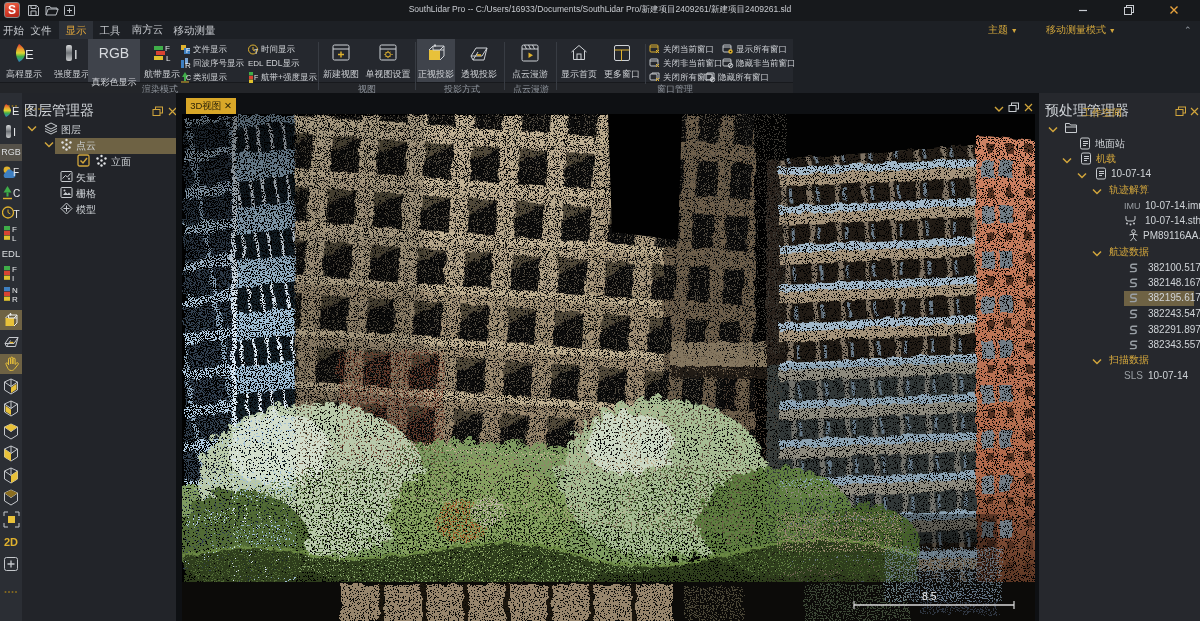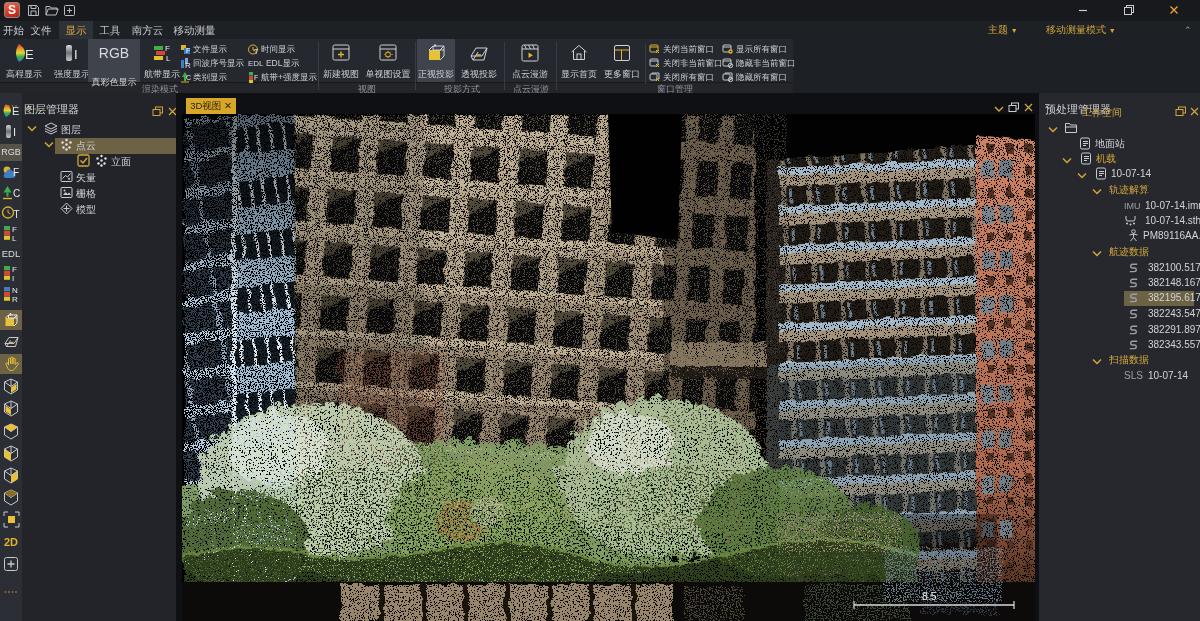--- a/index.html
+++ b/index.html
@@ -27,21 +27,21 @@
 .bigbtn.hl{background:#3f434b;}
 .smallbtn{position:absolute;height:14px;line-height:14px;font-size:8.5px;color:#cdd0d4;white-space:nowrap;}
 .smallbtn svg{vertical-align:-3px;margin-right:2px;}
 
 #lstrip{position:absolute;left:0;top:93px;width:22px;height:528px;background:#2b2e34;}
 #lpanel{position:absolute;left:22px;top:93px;width:154px;height:528px;background:#222429;}
 #rpanel{position:absolute;left:1039px;top:93px;width:161px;height:528px;background:#26282d;}
 #centerbg{position:absolute;left:176px;top:93px;width:863px;height:528px;background:#0e1013;}
 #tab3d{position:absolute;left:186px;top:98px;width:50px;height:16px;background:#d9a728;color:#2e2508;font-size:9.5px;line-height:16px;text-align:center;}
 #viewport{position:absolute;left:182px;top:114px;width:853px;height:507px;background:#000;overflow:hidden;}
-.phtitle{font-size:11px;color:#cfd3d7;}
+.phtitle{font-size:14px;color:#cfd3d7;}
 .tree{position:absolute;font-size:10px;color:#d0d4d8;}
 .trow{position:absolute;height:16px;line-height:16px;white-space:nowrap;}
 .yel{color:#d2a63c;}
 .khaki{background:#6e6244;}
 .stripico{position:absolute;left:0;width:22px;height:20px;text-align:center;}
 </style></head>
 <body>
 <div id="app">
 
 <div id="titlebar">
@@ -57,38 +57,39 @@
           <path d="M1 11V2.5h4l1 1.5h6v2"></path>
           <path d="M1 11l2.2-6h10l-2.2 6z"></path>
         </svg>
       </div>
  <div class="tbico" style="left:63px">
         <svg width="13" height="13" viewBox="0 0 13 13" fill="none" stroke="#b8bcc1" stroke-width="1">
           <rect x="1.5" y="1.5" width="10" height="10" rx="1"></rect>
           <path d="M6.5 4v5M4 6.5h5"></path>
         </svg>
       </div>
+ <div id="title-text">SouthLidar Pro -- C:/Users/16933/Documents/SouthLidar Pro/新建项目2409261/新建项目2409261.sld</div>
  <div class="winbtn" style="left:1076px"><svg width="14" height="14" viewBox="0 0 14 14">
           <path d="M3 7.5h8" stroke="#c9ccd1" stroke-width="1.2"></path>
         </svg></div>
  <div class="winbtn" style="left:1122px"><svg width="14" height="14" viewBox="0 0 14 14" fill="none" stroke="#c9ccd1" stroke-width="1">
           <rect x="4.5" y="2.5" width="7" height="7"></rect>
           <rect x="2.5" y="4.5" width="7" height="7" fill="#17191c"></rect>
         </svg></div>
  <div class="winbtn" style="left:1167px"><svg width="14" height="14" viewBox="0 0 14 14">
           <path d="M3.5 3.5l7 7M10.5 3.5l-7 7" stroke="#e8a33d" stroke-width="1.4"></path>
         </svg></div>
 </div>
 
 <div id="menubar">
  <div class="mtab" style="left:0px;width:27px;">开始</div>
  <div class="mtab" style="left:27px;width:28px;">文件</div>
  <div class="mtab sel" style="left:59px;width:34px;">显示</div>
  <div class="mtab" style="left:96px;width:28px;">工具</div>
- <div class="mtab" style="left:129px;width:37px;">南方云</div>
+ <div class="mtab" style="left:129px;width:37px;font-family:Liberation Serif, serif;">南方云</div>
  <div class="mtab" style="left:171px;width:47px;">移动测量</div>
  <div style="position:absolute;left:988px;top:0;height:18px;line-height:18px;font-size:10px;color:#d2a63c;">主题 <span style="font-size:7px;">▼</span></div>
       <div style="position:absolute;left:1046px;top:0;height:18px;line-height:18px;font-size:10px;color:#d2a63c;">移动测量模式 <span style="font-size:7px;">▼</span></div>
       <div style="position:absolute;left:1184px;top:0;height:18px;line-height:18px;font-size:9px;color:#9aa0a8;">⌃</div>
 </div>
 
 <div id="ribbon"></div>
 <div id="seclabels"></div>
 <div id="ribbonend"></div>
 <div class="seclab" style="left:110px;width:100px;">渲染模式</div>
@@ -255,21 +256,21 @@
         <path d="M1 3h8" stroke="#c5c8cc"></path>
         <circle cx="8.5" cy="7.5" r="2.2" fill="#e0b22e"></circle>
         <circle cx="8.5" cy="7.5" r=".8" fill="#2a2208"></circle>
       </svg>显示所有窗口</div>
 <div class="smallbtn" style="left:722px;top:56px;"><svg width="12" height="11" viewBox="0 0 12 11" fill="none">
         <rect x="1" y="1" width="8" height="7" rx="1" stroke="#c5c8cc"></rect>
         <path d="M1 3h8" stroke="#c5c8cc"></path>
         <circle cx="8.5" cy="7.5" r="2.2" stroke="#c5c8cc"></circle>
         <path d="M7 9l3-3" stroke="#c5c8cc"></path>
       </svg>隐藏非当前窗口</div>
-<div class="smallbtn" style="left:722px;top:70px;"><svg width="12" height="11" viewBox="0 0 12 11" fill="none">
+<div class="smallbtn" style="left:704px;top:70px;"><svg width="12" height="11" viewBox="0 0 12 11" fill="none">
         <rect x="1" y="2" width="7" height="6" rx="1" stroke="#c5c8cc"></rect>
         <path d="M3 2V1h7v6h-1" stroke="#c5c8cc"></path>
         <circle cx="8.5" cy="7.5" r="2.2" stroke="#c5c8cc"></circle>
         <path d="M7 9l3-3" stroke="#c5c8cc"></path>
       </svg>隐藏所有窗口</div>
 
 <div id="lstrip"></div>
 <div class="stripico" style="top:94px;"><svg width="14" height="4" viewBox="0 0 14 4">
         <circle cx="1.5" cy="2" r="1" fill="#8a6d1f"></circle>
         <circle cx="5" cy="2" r="1" fill="#8a6d1f"></circle>

